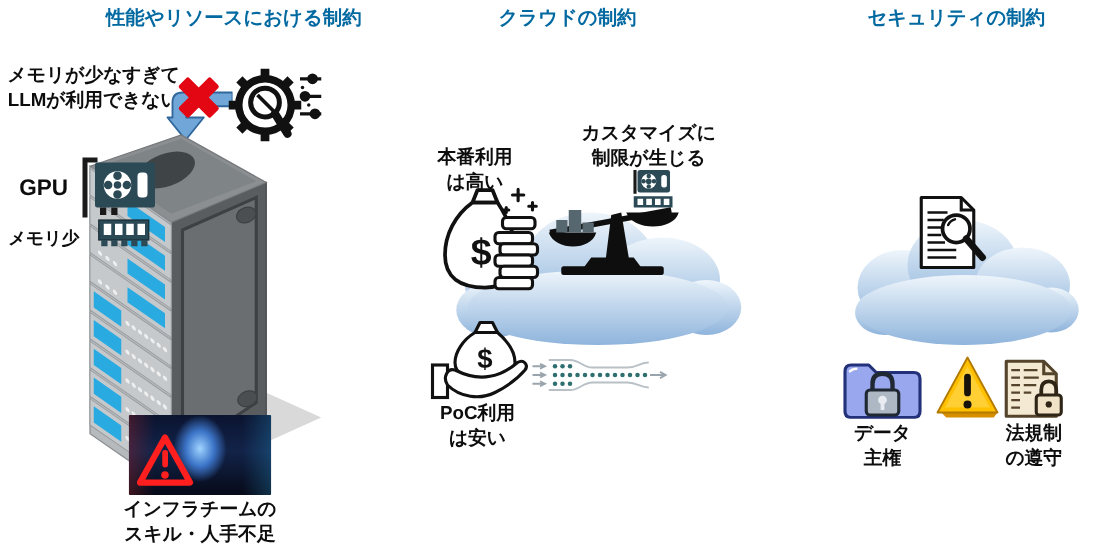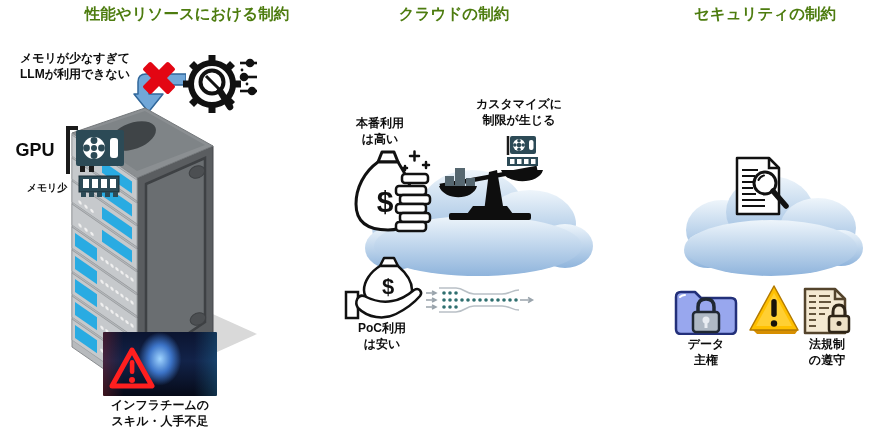--- a/index.html
+++ b/index.html
@@ -1,21 +1,21 @@
 <!DOCTYPE html>
 <html><head>
 <meta charset="utf-8">
 <style>
   html,body{margin:0;padding:0;background:#fff;}
   .canvas{position:relative;width:886px;height:439px;background:#ffffff;overflow:hidden;
           font-family:"Liberation Sans","DejaVu Sans",sans-serif;}
   .abs{position:absolute;}
-  .lbl{position:absolute;font-weight:700;color:#0d0d0d;font-size:12px;line-height:1.3;
+  .lbl{position:absolute;font-weight:700;color:#0d0d0d;font-size:15px;line-height:1.3;
        text-align:center;white-space:pre-line;letter-spacing:0;}
-  .title{position:absolute;font-weight:700;color:#4d7c0f;font-size:15.5px;text-align:center;white-space:pre-line;}
+  .title{position:absolute;font-weight:700;color:#0369a1;font-size:15.5px;text-align:center;white-space:pre-line;}
   .photo{position:absolute;left:103px;top:332px;width:114px;height:64px;border-radius:1px;
     background:
       linear-gradient(90deg, rgba(190,40,40,0.30) 0%, rgba(190,40,40,0) 18%, rgba(0,0,0,0) 80%, rgba(40,150,200,0.28) 100%),
       radial-gradient(ellipse 26% 58% at 50% 42%, #9fd4ff 0%, #3c74c8 38%, rgba(10,20,50,0) 72%),
       linear-gradient(180deg,#0b1430 0%,#122349 45%,#060a18 100%);}
   .grayArrow{position:absolute;left:206px;top:311px;width:0;height:0;
       border-top:23px solid transparent;border-bottom:23px solid transparent;border-left:51px solid #d9d9d9;}
   svg{display:block;}
 </style>
 </head>
@@ -187,21 +187,21 @@
         <rect x="14" y="4" width="6" height="9" fill="#fff"></rect>
       <rect x="23" y="4" width="6" height="9" fill="#fff"></rect>
         <rect x="32" y="4" width="6" height="9" fill="#fff"></rect>
       <rect x="3" y="17" width="5" height="5" fill="#2c4a56"></rect>
         <rect x="11" y="17" width="5" height="5" fill="#2c4a56"></rect>
       <rect x="19" y="17" width="5" height="5" fill="#2c4a56"></rect>
         <rect x="27" y="17" width="5" height="5" fill="#2c4a56"></rect>
       <rect x="35" y="17" width="5" height="5" fill="#2c4a56"></rect>
     </svg>
   </div>
-  <div class="lbl" style="left:12px;top:181px;width:70px;font-size:10px;">メモリ少</div>
+  <div class="lbl" style="left:0px;top:181px;width:70px;font-size:14px;">メモリ少</div>
 
   <div class="photo">
     <div class="abs" style="left:6px;top:15px;width:46px;height:44px;">
       <svg width="46" height="44" viewBox="0 0 46 44">
         <path d="M23,3 L43,39 H3 Z" fill="none" stroke="#ff1f1f" stroke-width="5" stroke-linejoin="round"></path>
         <rect x="20.8" y="13" width="4.6" height="14" rx="2.2" fill="#ff1f1f"></rect>
         <circle cx="23" cy="33" r="3" fill="#ff1f1f"></circle>
       </svg>
     </div>
   </div>

